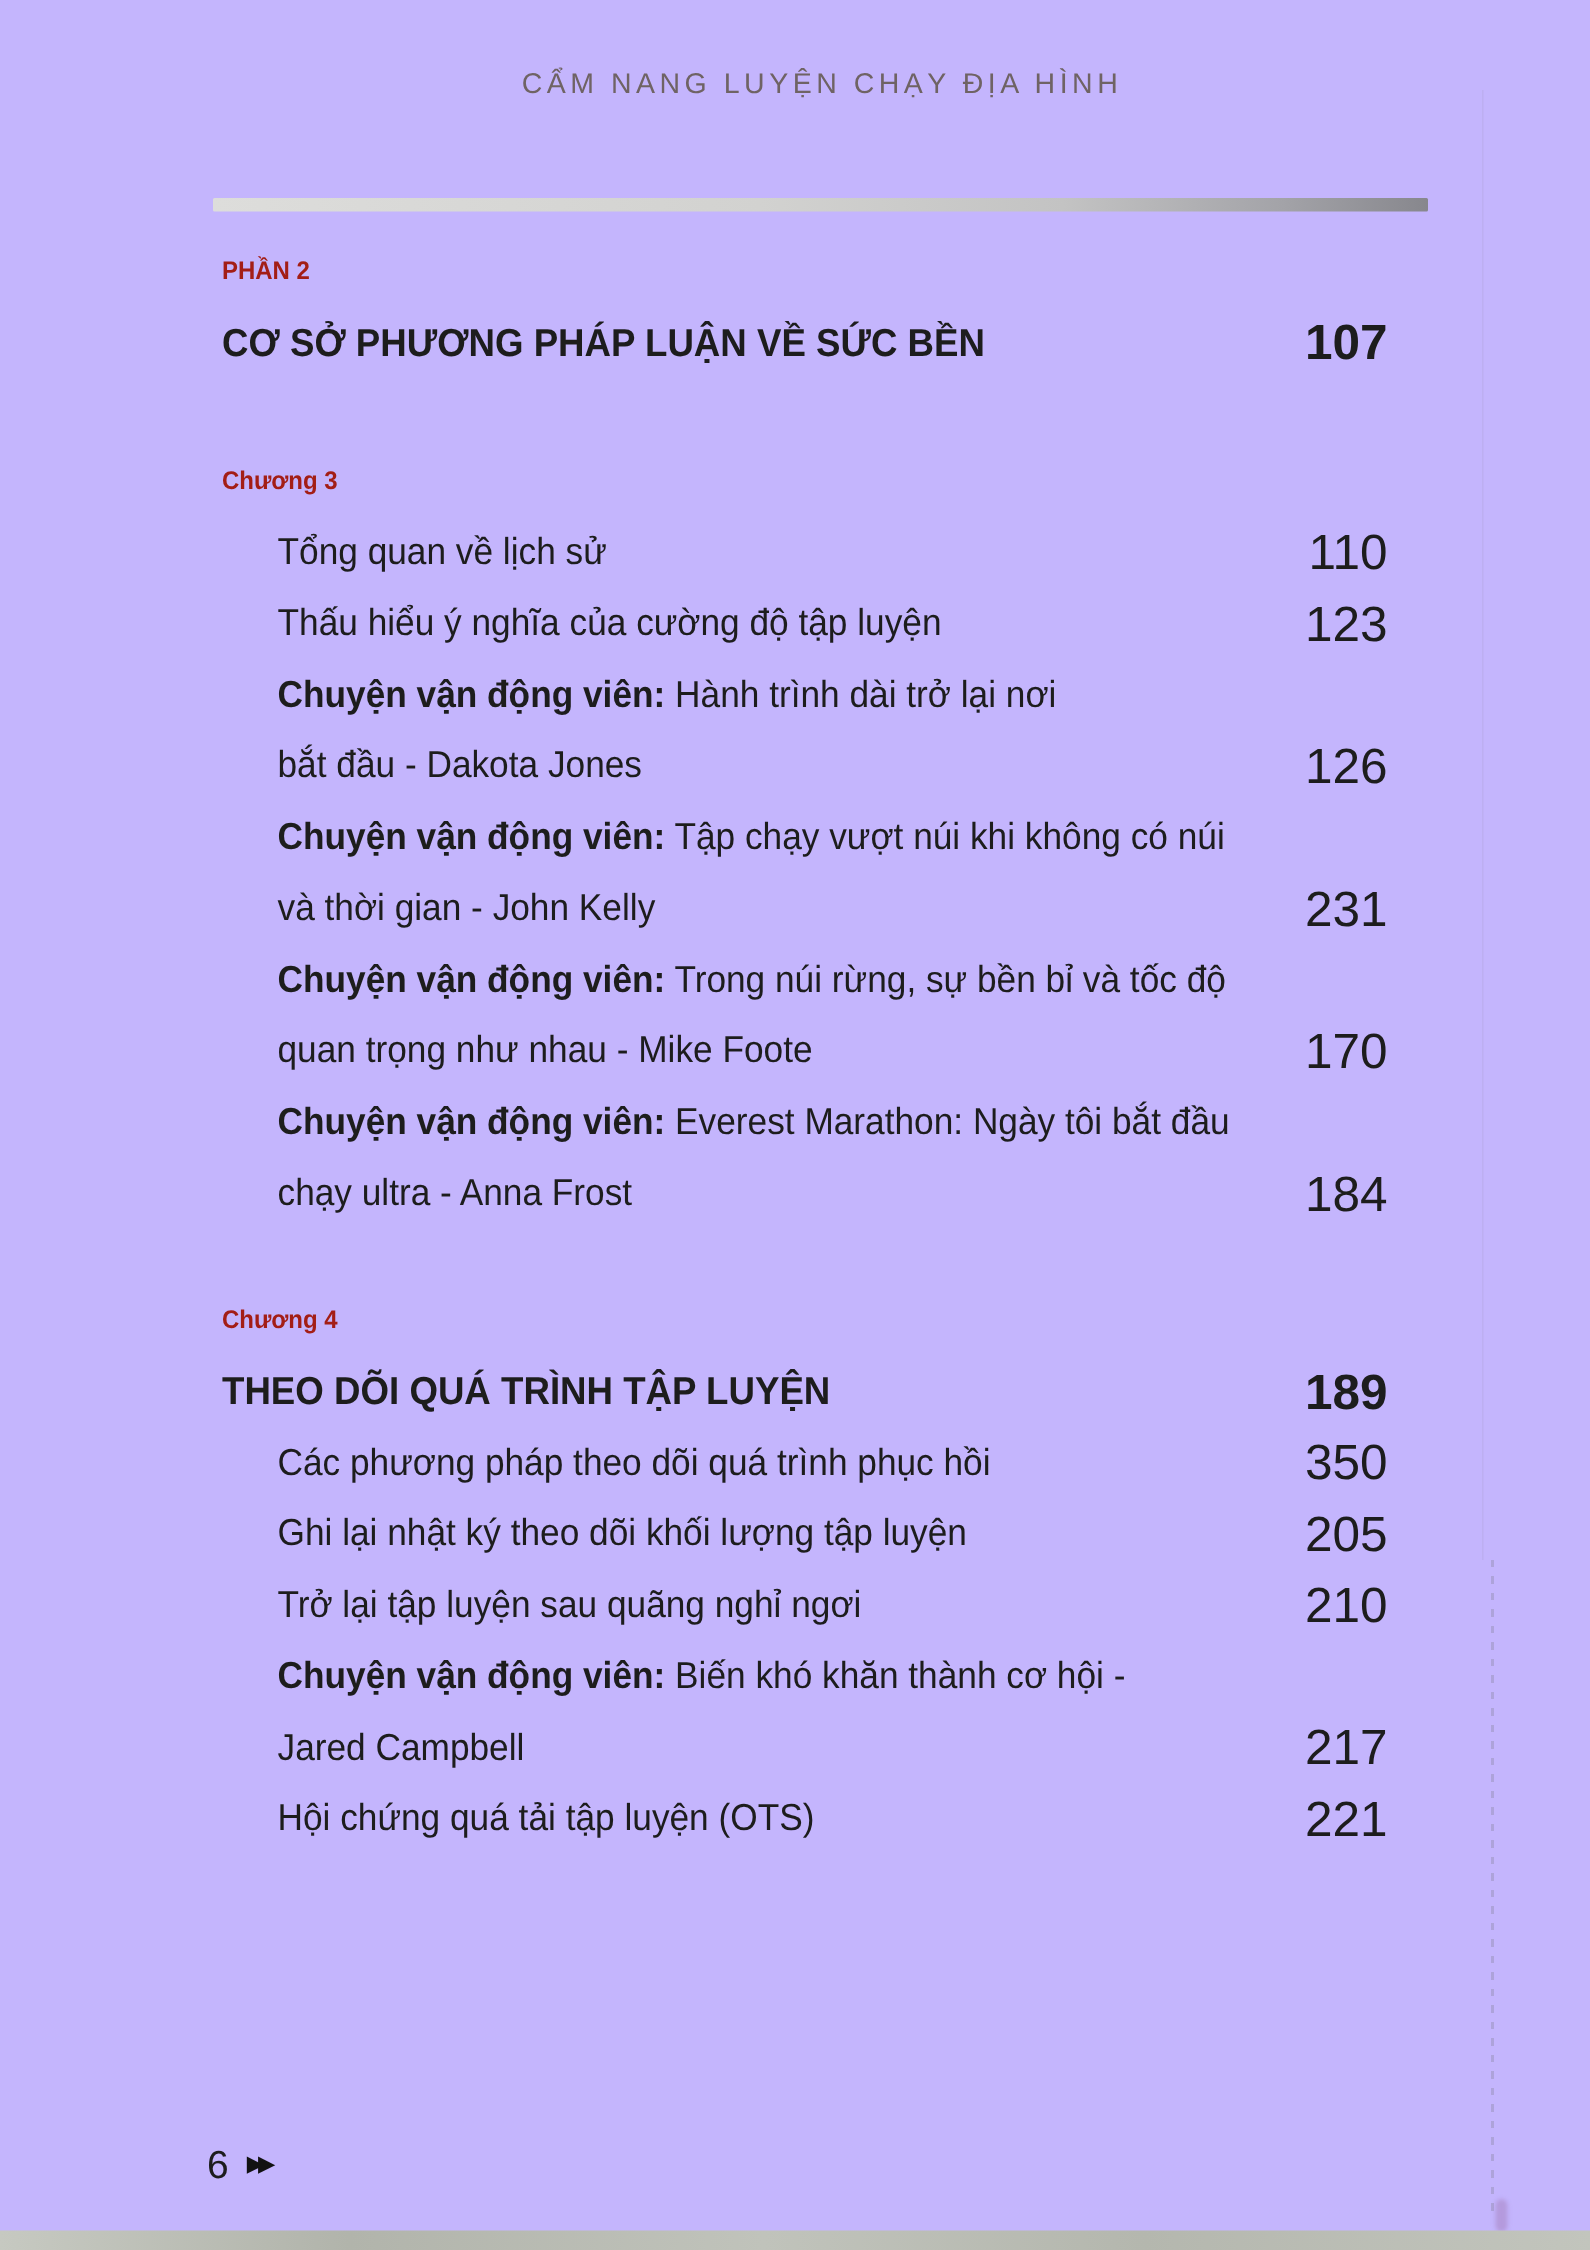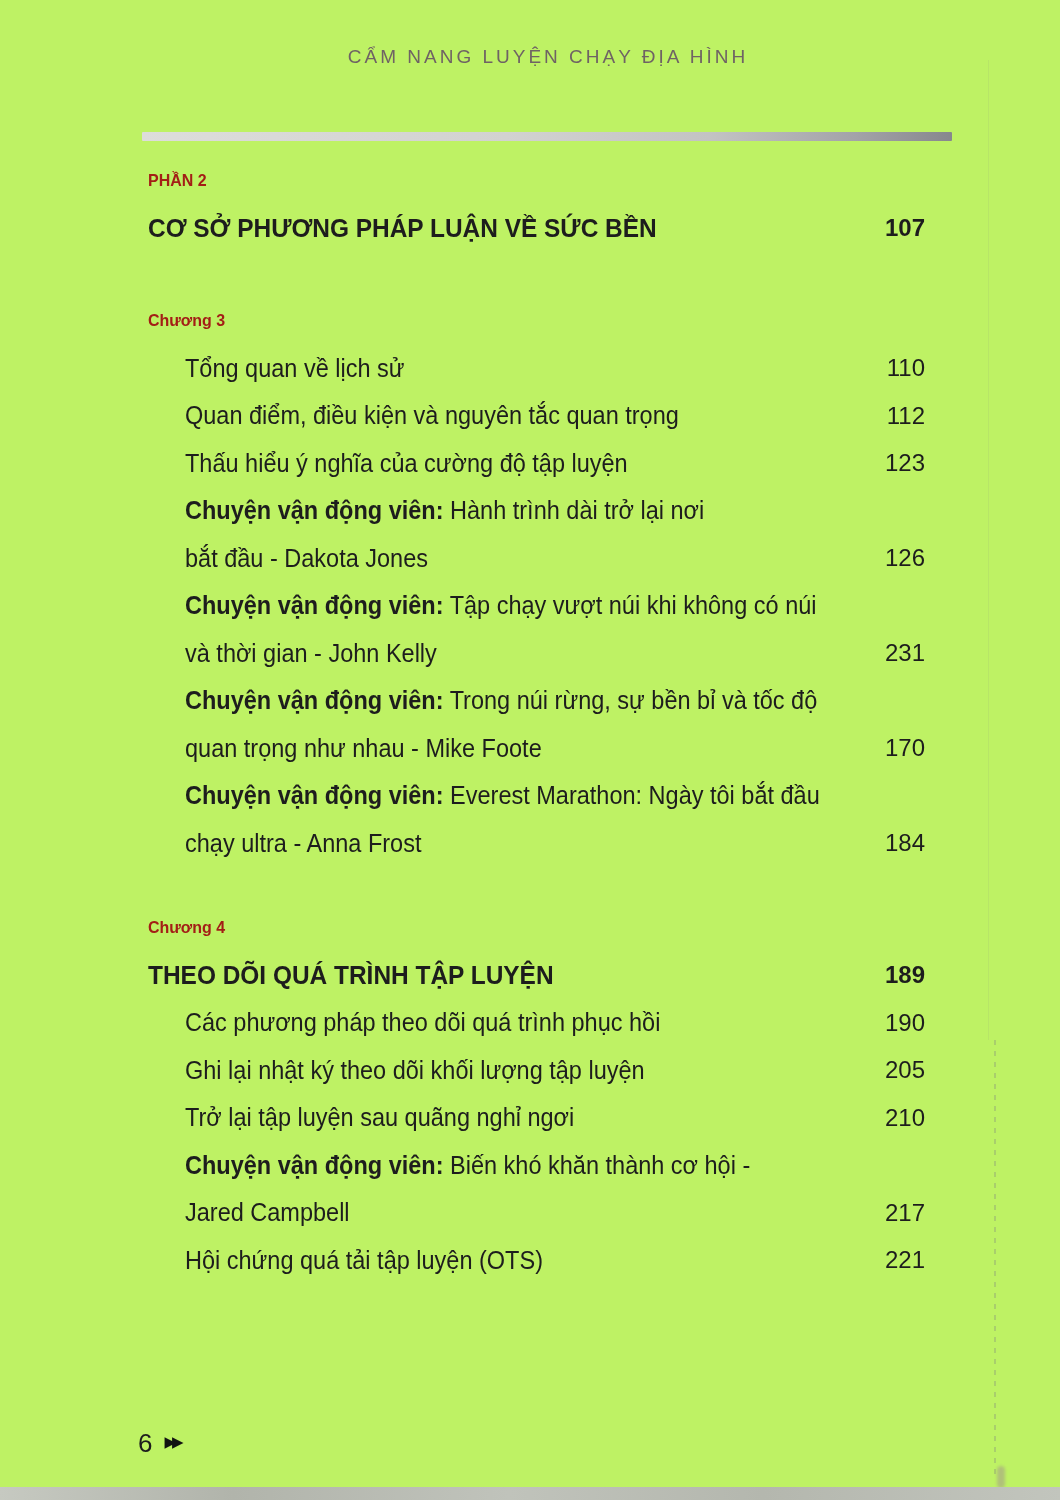--- a/index.html
+++ b/index.html
@@ -1,35 +1,35 @@
 <!DOCTYPE html>
 <html><head>
 <meta charset="utf-8">
 <style>
   html,body { margin:0; padding:0; background:#ffffff; }
   .page {
     position:relative; width:1060px; height:1500px;
-    background:#bef264; overflow:hidden;
+    background:#c4b5fd; overflow:hidden;
     font-family:"Liberation Sans", sans-serif; color:#1d1d1d;
   }
   .running-head {
     position:absolute; top:46px; left:38px; width:1020px;
     text-align:center; font-size:19px; letter-spacing:3px;
     color:#6f6364; font-weight:400; white-space:nowrap;
   }
   .separator {
     position:absolute; top:132px; left:142px; width:810px; height:9px;
     background:linear-gradient(to right,#dddddb,#d2d2d0 45%,#c3c3c3 70%,#a3a3a8 88%,#87878d);
     border-radius:1px;
   }
   .toc { position:absolute; top:143px; left:148px; width:777px; padding-top:14px; }
   .row { height:47.5px; display:flex; align-items:center; }
   .txt { display:inline-block; transform:scaleX(.94); transform-origin:0 50%; white-space:nowrap; }
   .fill { flex:1 1 auto; }
-  .pagenum { font-size:24px; flex:0 0 auto; }
+  .pagenum { font-size:33px; flex:0 0 auto; }
   .part-label { color:#a31e16; font-weight:700; font-size:17px; }
   .title-row { font-weight:700; font-size:26px; }
   .title-row .pagenum { font-weight:700; }
   .item-row { font-size:25px; padding-left:37px; }
   .item-row .prefix { font-weight:700; }
   .footer {
     position:absolute; left:138px; top:1426px; height:34px;
     display:flex; align-items:center;
   }
   .footer .pg { font-size:26px; color:#1d1d1d; }
@@ -77,25 +77,20 @@
       <div class="row part-label">
         <span class="txt"><span class="label-text">Chương 3</span></span>
         <span class="fill"></span>
       </div>
       <div class="row item-row">
         <span class="txt"><span class="line-text">Tổng quan về lịch sử</span></span>
         <span class="fill"></span>
         <span class="pagenum">110</span>
       </div>
       <div class="row item-row">
-        <span class="txt"><span class="line-text">Quan điểm, điều kiện và nguyên tắc quan trọng</span></span>
-        <span class="fill"></span>
-        <span class="pagenum">112</span>
-      </div>
-      <div class="row item-row">
         <span class="txt"><span class="line-text">Thấu hiểu ý nghĩa của cường độ tập luyện</span></span>
         <span class="fill"></span>
         <span class="pagenum">123</span>
       </div>
       <div class="row item-row">
         <span class="txt"><span class="prefix">Chuyện vận động viên:</span><span class="line-text"> Hành trình dài trở lại nơi</span></span>
         <span class="fill"></span>
       </div>
       <div class="row item-row">
         <span class="txt"><span class="line-text">bắt đầu - Dakota Jones</span></span>
@@ -135,21 +130,21 @@
         <span class="fill"></span>
       </div>
       <div class="row title-row">
         <span class="txt"><span class="title-text">THEO DÕI QUÁ TRÌNH TẬP LUYỆN</span></span>
         <span class="fill"></span>
         <span class="pagenum">189</span>
       </div>
       <div class="row item-row">
         <span class="txt"><span class="line-text">Các phương pháp theo dõi quá trình phục hồi</span></span>
         <span class="fill"></span>
-        <span class="pagenum">190</span>
+        <span class="pagenum">350</span>
       </div>
       <div class="row item-row">
         <span class="txt"><span class="line-text">Ghi lại nhật ký theo dõi khối lượng tập luyện</span></span>
         <span class="fill"></span>
         <span class="pagenum">205</span>
       </div>
       <div class="row item-row">
         <span class="txt"><span class="line-text">Trở lại tập luyện sau quãng nghỉ ngơi</span></span>
         <span class="fill"></span>
         <span class="pagenum">210</span>

